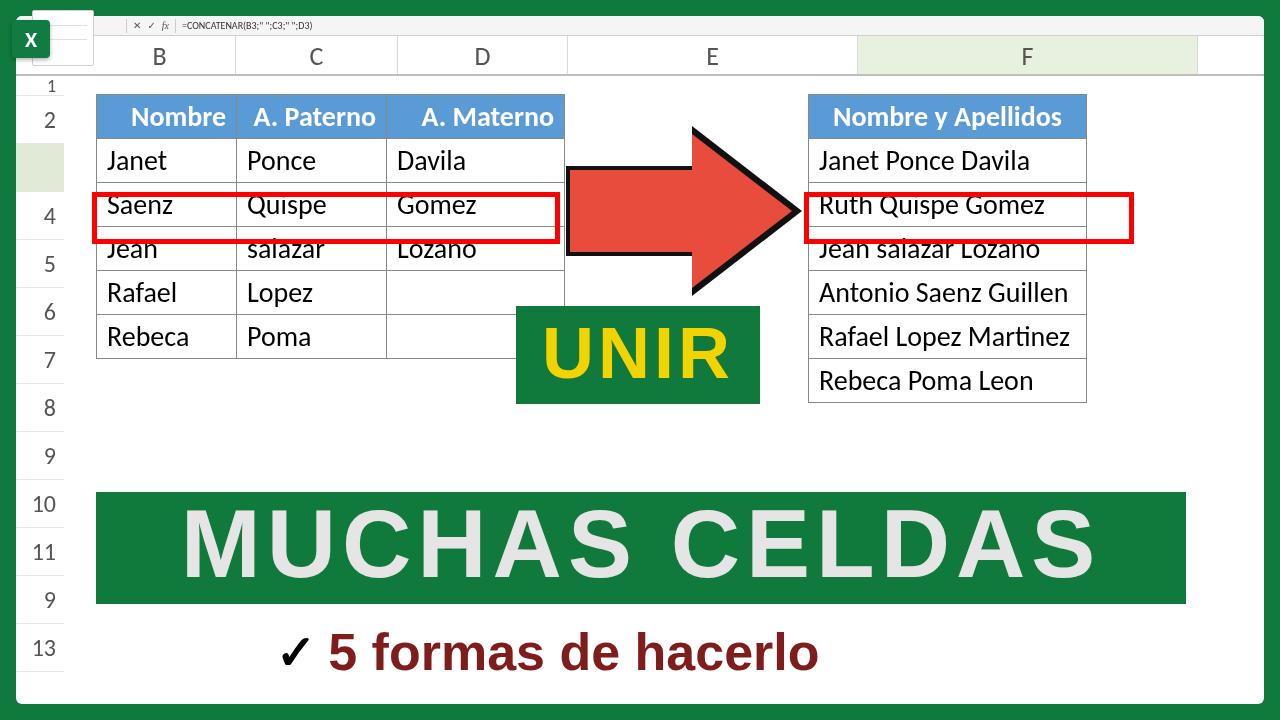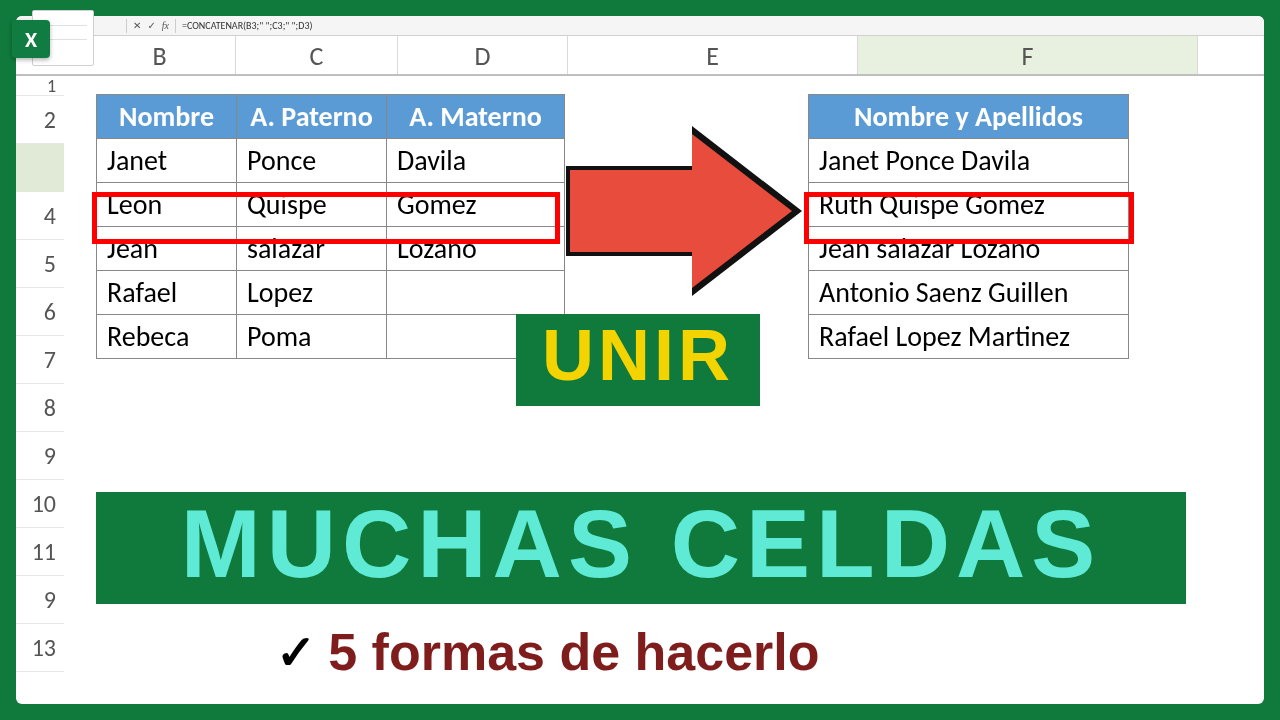--- a/index.html
+++ b/index.html
@@ -116,27 +116,27 @@
     font-size: 28px;
     text-align: left;
     background:#fff;
     height: 44px;
     line-height: 1.2;
   }
   .table th {
     background: #5b9bd5;
     color: #fff;
     font-weight: bold;
-    text-align: center;
+    text-align: right;
   }
   .table.dst th { text-align:center; }
   .table.src th:nth-child(1), .table.src td:nth-child(1){ width:140px; }
   .table.src th:nth-child(2), .table.src td:nth-child(2){ width:150px; }
   .table.src th:nth-child(3), .table.src td:nth-child(3){ width:178px; }
-  .table.dst th, .table.dst td { width: 320px; }
+  .table.dst th, .table.dst td { width: 278px; }
 
   
   .hl-src {
     position:absolute;
     top: 176px; left: 76px;
     width: 468px; height: 52px;
     border: 5px solid #ff0000;
     pointer-events:none;
     z-index: 20;
   }
@@ -177,23 +177,23 @@
     top: 8px; left: 126px;
     width: 0; height: 0;
     border-top: 77px solid transparent;
     border-bottom: 77px solid transparent;
     border-left: 100px solid #e74c3c;
   }
 
   
   .unir {
     position:absolute;
-    top: 298px; left: 500px;
+    top: 290px; left: 500px;
     background: #0f7a3b;
-    padding: 0 26px 10px;
+    padding: 6px 26px 10px;
     z-index: 25;
   }
   .unir span {
     color: #f4d400;
     font-weight: 900;
     font-size: 72px;
     letter-spacing: 4px;
     font-family: Arial Black, Arial, sans-serif;
   }
 
@@ -201,21 +201,21 @@
   .muchas {
     position:absolute;
     top: 476px; left: 80px;
     width: 1090px;
     background: #0f7a3b;
     text-align:center;
     padding: 4px 10px 12px;
     z-index: 25;
   }
   .muchas span {
-    color: #5eead4;
+    color: #e5e5e5;
     font-weight: 900;
     font-size: 96px;
     letter-spacing: 6px;
     font-family: Arial Black, Arial, sans-serif;
     line-height: 1;
   }
 
   
   .caption {
     position:absolute;
@@ -293,21 +293,21 @@
       <th>Nombre</th>
       <th>A. Paterno</th>
       <th>A. Materno</th>
     </tr>
     <tr>
       <td>Janet</td>
       <td>Ponce</td>
       <td>Davila</td>
     </tr>
     <tr>
-      <td>Leon</td>
+      <td>Saenz</td>
       <td>Quispe</td>
       <td>Gomez</td>
     </tr>
     <tr>
       <td>Jean</td>
       <td>salazar</td>
       <td>Lozano</td>
     </tr>
     <tr>
       <td>Rafael</td>
@@ -335,20 +335,23 @@
         </tr>
     <tr>
           <td>Jean salazar Lozano</td>
         </tr>
     <tr>
           <td>Antonio Saenz Guillen</td>
         </tr>
     <tr>
           <td>Rafael Lopez Martinez</td>
         </tr>
+    <tr>
+          <td>Rebeca Poma Leon</td>
+        </tr>
   </tbody>
     </table>
 
   <div class="hl-src"></div>
   <div class="hl-dst"></div>
 
   <div class="arrow">
     <div class="shaft"></div>
     <div class="head"></div>
     <div class="head-inner"></div>

